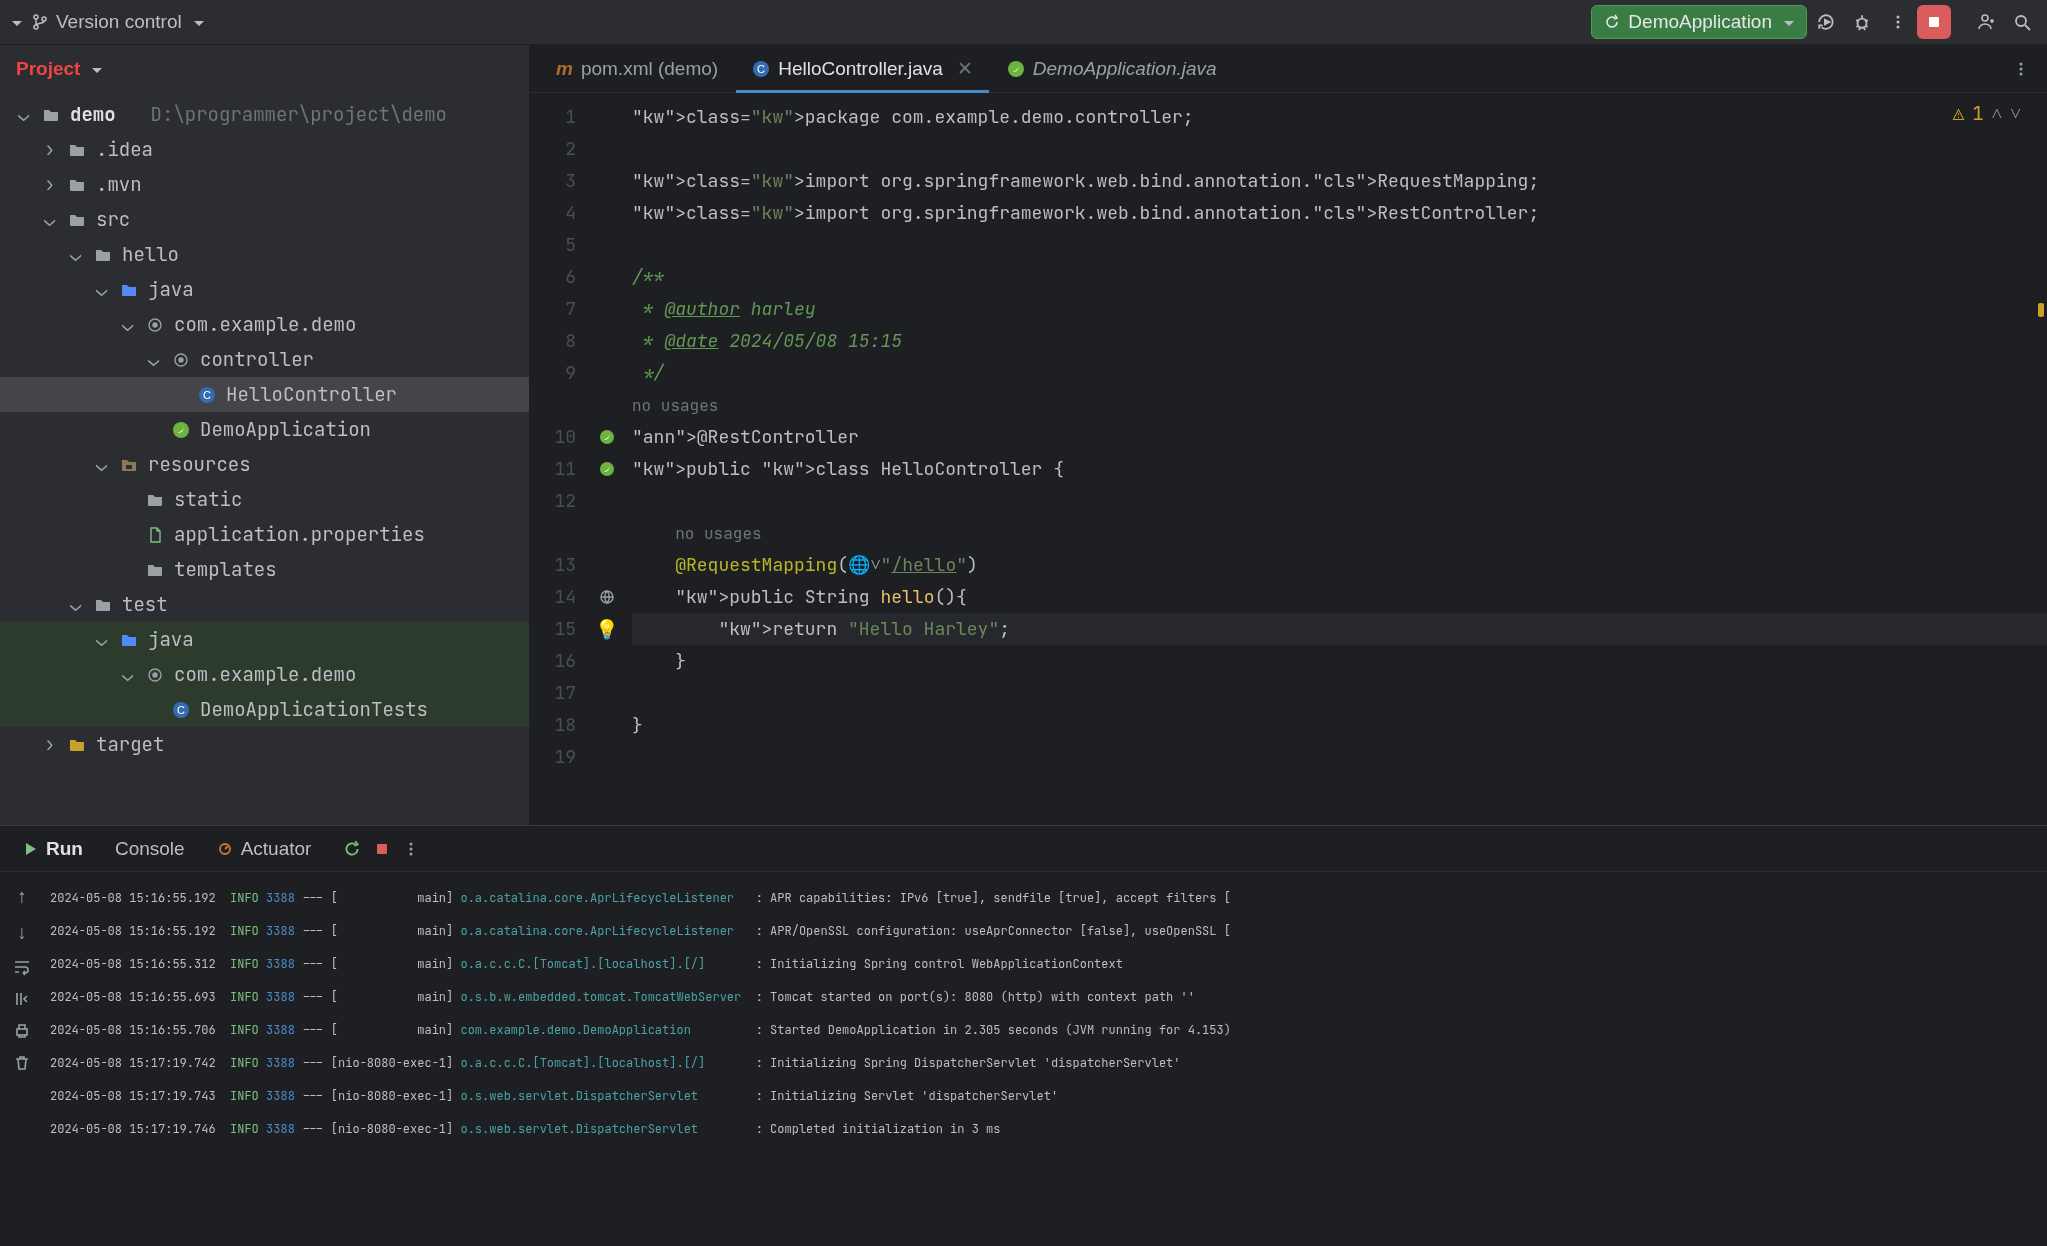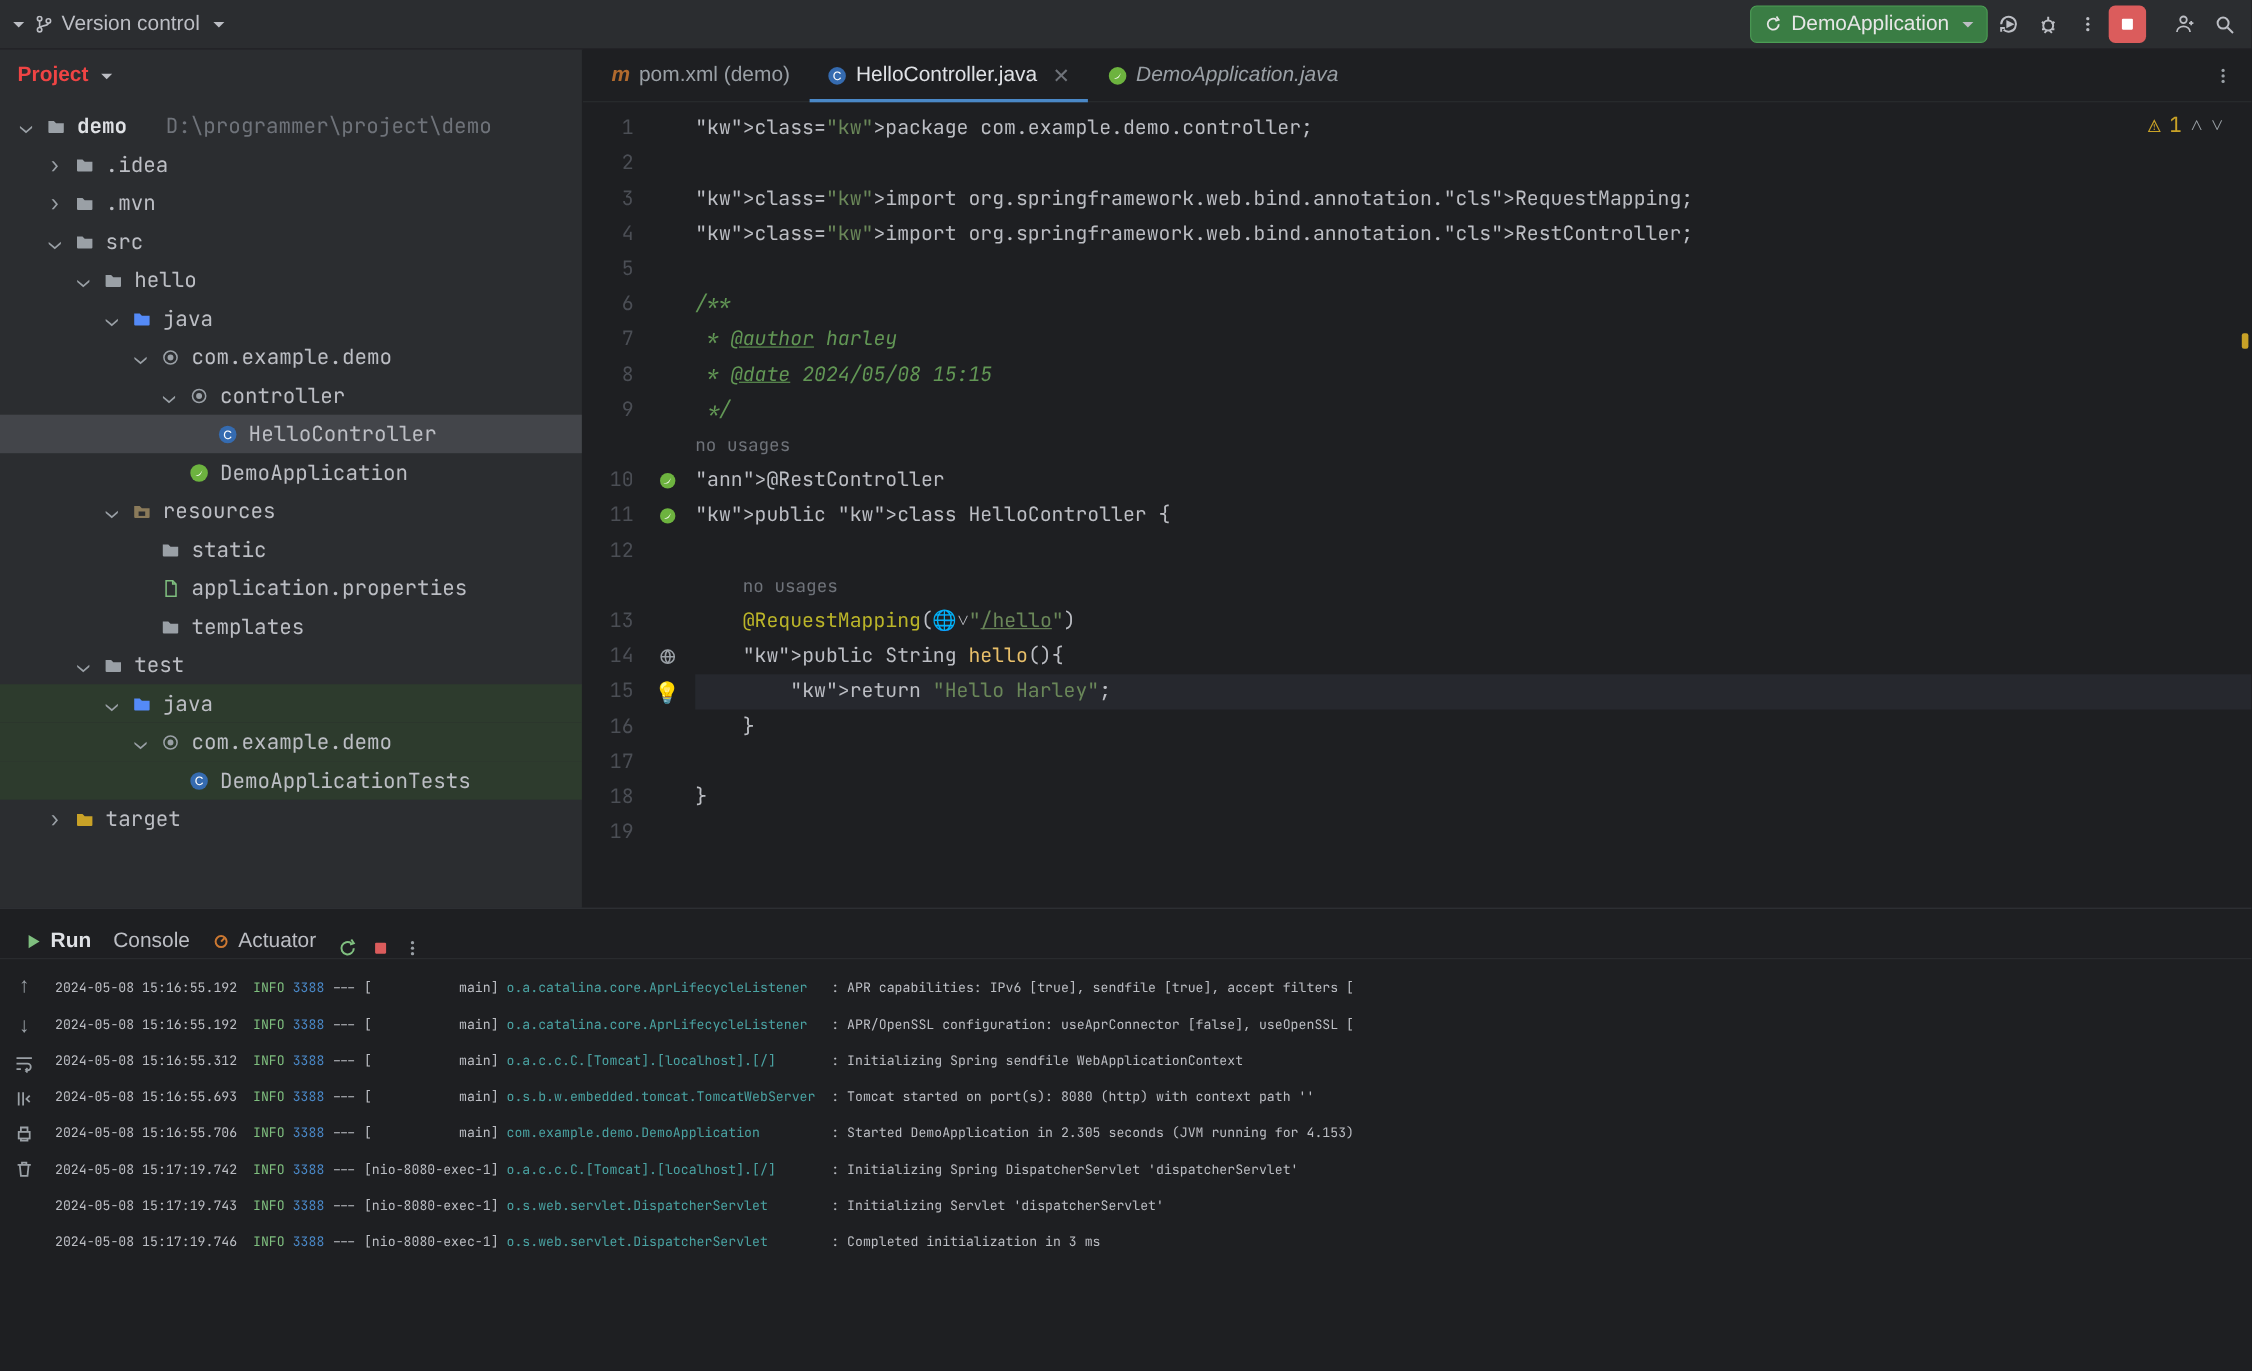--- a/index.html
+++ b/index.html
@@ -61,21 +61,21 @@
 .pkg{color:#bcbec4}
 .cls{color:#e8bf6a}
 .ann{color:#bbb529}
 .str{color:#6a8759}
 .doc{color:#629755;font-style:italic}
 .tag{color:#629755;font-style:italic;text-decoration:underline}
 .inlay{color:#6f737a;font-size:16px}
 
 
 .bottom{height:421px;border-top:1px solid #393b40;display:flex;flex-direction:column;background:#1e1f22}
-.btabs{height:46px;display:flex;align-items:flex-end;gap:8px;padding:0 16px;border-bottom:1px solid #2b2d30}
+.btabs{height:46px;display:flex;align-items:center;gap:20px;padding:0 16px;border-bottom:1px solid #2b2d30}
 .btab{display:flex;align-items:center;gap:8px;color:#bcbec4;cursor:pointer;padding:4px 6px}
 .btab.run .ri{color:#7fbf7f}
 .btab.act .ai{color:#cc7832}
 .btabs .tools{display:flex;align-items:center;gap:14px;color:#9aa0a6;margin-left:6px}
 .btabs .stop2{color:#db5c5c}
 .console-wrap{flex:1;display:flex;overflow:hidden}
 .side-tools{width:44px;display:flex;flex-direction:column;align-items:center;gap:14px;padding-top:14px;color:#9aa0a6}
 .log{flex:1;overflow:auto;padding:10px 0 10px 6px;font-size:12px;min-width:0}
 .lrow{height:33px;line-height:33px;white-space:pre}
 .ts{color:#bcbec4}
@@ -554,21 +554,21 @@
         </span>
       <span>
           <svg width="18" height="18" viewBox="0 0 18 18" fill="none" stroke="#9aa0a6" stroke-width="1.6">
             <path d="M3 5h12M7 5V3h4v2M5 5l1 10h6l1-10"></path>
           </svg>
         </span>
     </div>
     <div class="log mono" id="log">
         <div class="lrow"><span class="ts">2024-05-08 15:16:55.192</span>  <span class="lvl">INFO</span> <span class="pid">3388</span> <span class="dash">---</span> <span class="thr">[           main]</span> <span class="src">o.a.catalina.core.AprLifecycleListener  </span> <span class="msg">: APR capabilities: IPv6 [true], sendfile [true], accept filters [</span></div>
         <div class="lrow"><span class="ts">2024-05-08 15:16:55.192</span>  <span class="lvl">INFO</span> <span class="pid">3388</span> <span class="dash">---</span> <span class="thr">[           main]</span> <span class="src">o.a.catalina.core.AprLifecycleListener  </span> <span class="msg">: APR/OpenSSL configuration: useAprConnector [false], useOpenSSL [</span></div>
-        <div class="lrow"><span class="ts">2024-05-08 15:16:55.312</span>  <span class="lvl">INFO</span> <span class="pid">3388</span> <span class="dash">---</span> <span class="thr">[           main]</span> <span class="src">o.a.c.c.C.[Tomcat].[localhost].[/]      </span> <span class="msg">: Initializing Spring sendfile WebApplicationContext</span></div>
+        <div class="lrow"><span class="ts">2024-05-08 15:16:55.312</span>  <span class="lvl">INFO</span> <span class="pid">3388</span> <span class="dash">---</span> <span class="thr">[           main]</span> <span class="src">o.a.c.c.C.[Tomcat].[localhost].[/]      </span> <span class="msg">: Initializing Spring control WebApplicationContext</span></div>
         <div class="lrow"><span class="ts">2024-05-08 15:16:55.693</span>  <span class="lvl">INFO</span> <span class="pid">3388</span> <span class="dash">---</span> <span class="thr">[           main]</span> <span class="src">o.s.b.w.embedded.tomcat.TomcatWebServer </span> <span class="msg">: Tomcat started on port(s): 8080 (http) with context path ''</span></div>
         <div class="lrow"><span class="ts">2024-05-08 15:16:55.706</span>  <span class="lvl">INFO</span> <span class="pid">3388</span> <span class="dash">---</span> <span class="thr">[           main]</span> <span class="src">com.example.demo.DemoApplication        </span> <span class="msg">: Started DemoApplication in 2.305 seconds (JVM running for 4.153)</span></div>
         <div class="lrow"><span class="ts">2024-05-08 15:17:19.742</span>  <span class="lvl">INFO</span> <span class="pid">3388</span> <span class="dash">---</span> <span class="thr">[nio-8080-exec-1]</span> <span class="src">o.a.c.c.C.[Tomcat].[localhost].[/]      </span> <span class="msg">: Initializing Spring DispatcherServlet 'dispatcherServlet'</span></div>
         <div class="lrow"><span class="ts">2024-05-08 15:17:19.743</span>  <span class="lvl">INFO</span> <span class="pid">3388</span> <span class="dash">---</span> <span class="thr">[nio-8080-exec-1]</span> <span class="src">o.s.web.servlet.DispatcherServlet       </span> <span class="msg">: Initializing Servlet 'dispatcherServlet'</span></div>
         <div class="lrow"><span class="ts">2024-05-08 15:17:19.746</span>  <span class="lvl">INFO</span> <span class="pid">3388</span> <span class="dash">---</span> <span class="thr">[nio-8080-exec-1]</span> <span class="src">o.s.web.servlet.DispatcherServlet       </span> <span class="msg">: Completed initialization in 3 ms</span></div>
       </div>
   </div>
 </div>
 
 </body></html>

